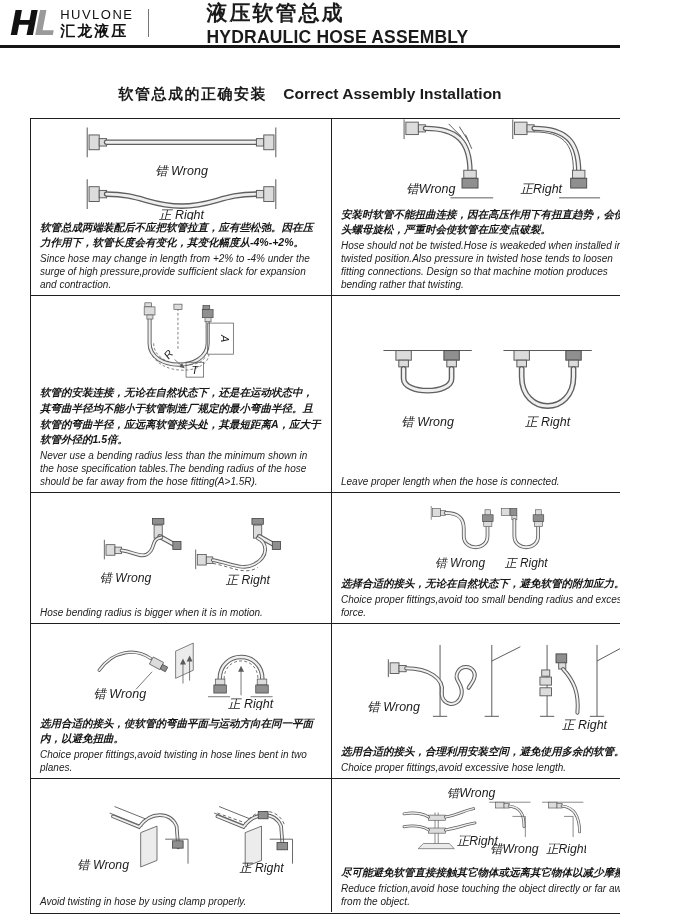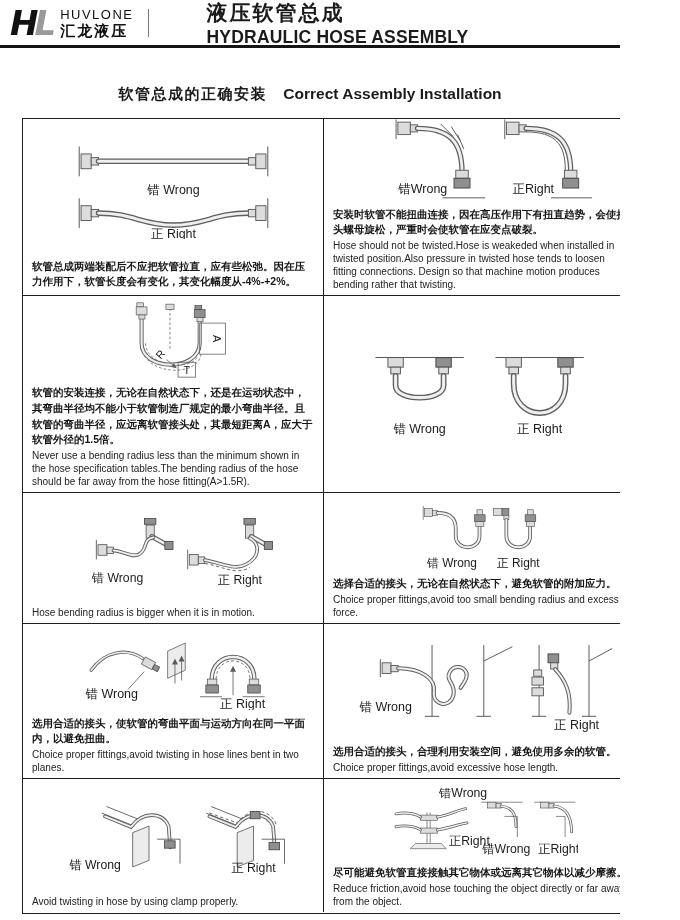--- a/index.html
+++ b/index.html
@@ -17,23 +17,23 @@
   .vsep{width:1px;height:28px;background:#777;margin:0 0 0 14px;}
   .doc-title{margin-left:42px;display:flex;align-items:baseline;white-space:nowrap;flex-direction:column;}
   .dt-cn{font-size:21px;font-weight:bold;letter-spacing:2px;}
   .dt-en{font-size:17.5px;font-weight:bold;margin-left:16px;letter-spacing:0.2px;}
   .rule{height:3px;background:#151515;margin-top:1px;}
   
   .page-title{margin-top:37px;text-align:center;white-space:nowrap;}
   .pt-cn{font-size:15px;font-weight:bold;letter-spacing:1.5px;}
   .pt-en{font-size:15.5px;font-weight:bold;margin-left:12px;}
   
-  .grid{margin:14px 0 0 22px;width:620px;height:796px;border:1.5px solid #1f1f1f;
+  .grid{margin:14px 0 0 30px;width:620px;height:796px;border:1.5px solid #1f1f1f;
         display:grid;grid-template-columns:301px 316px;
-        grid-template-rows:177px 197px 131px 155px 133px;box-sizing:border-box;}
+        grid-template-rows:177px 197px 131px 155px 133px;box-sizing:border-box;font-style:italic;}
   .cell{border-right:1px solid #1f1f1f;border-bottom:1px solid #1f1f1f;
         padding:5px 9px 4px;display:flex;flex-direction:column;
         box-sizing:border-box;overflow:hidden;}
   .cell.lastcol{border-right:none;}
   .cell.lastrow{border-bottom:none;}
   .dia{flex:1 1 auto;min-height:0;display:flex;align-items:center;justify-content:center;}
   .cn{font-size:10.5px;font-weight:bold;line-height:1.5;margin:2px 0 1px;color:#161616;}
   .en{font-size:10px;line-height:1.3;color:#222;}
   
   .tube{stroke:#5f5f5f;stroke-width:6;fill:none;stroke-linecap:round;}
@@ -95,20 +95,21 @@
             <path class="tube" d="M59,78 C96,78 106,91 140,91 C174,91 184,78 221,78"></path>
               <path class="core" d="M59,78 C96,78 106,91 140,91 C174,91 184,78 221,78"></path>
             <rect class="fit" x="221" y="74" width="8" height="8"></rect>
               <rect class="fit" x="229" y="70" width="11" height="16"></rect>
               <line class="thin" x1="242" y1="62" x2="242" y2="94"></line>
             <text class="lbl" font-size="13.5" x="140" y="105" text-anchor="middle">正 Right</text>
           </g>
         </svg>
       </div>
       <div class="cn">软管总成两端装配后不应把软管拉直，应有些松弛。因在压力作用下，软管长度会有变化，其变化幅度从-4%-+2%。</div>
+      <div class="en">Since hose may change in length from +2% to -4% under the surge of high pressure,provide sufficient slack for expansion and contraction.</div>
     </div>
 
     <div class="cell lastcol">
       <div class="dia">
         <svg width="223" height="98" viewBox="0 0 250 110">
           <g>
             <line class="thin" x1="28" y1="5" x2="28" y2="27"></line>
               <rect class="fit" x="30" y="8" width="14" height="14"></rect>
               <rect class="fit" x="44" y="11" width="8" height="8"></rect>
             <path class="tube" d="M52,15 C88,15 102,30 102,64"></path>
@@ -189,20 +190,21 @@
             <rect class="fit" x="150" y="13" width="16" height="10"></rect>
               <rect class="fit" x="153" y="23" width="10" height="7"></rect>
             <rect class="fitd" x="204" y="13" width="16" height="10"></rect>
               <rect class="fit" x="207" y="23" width="10" height="7"></rect>
             <path class="tube" d="M158,32 V40 C158,81 212,81 212,40 V32"></path>
               <path class="core" d="M158,32 V40 C158,81 212,81 212,40 V32"></path>
             <text class="lbl" font-size="13" x="185" y="92" text-anchor="middle">正 Right</text>
           </g>
         </svg>
       </div>
+      <div class="en">Leave proper length when the hose is connected.</div>
     </div>
 
     <div class="cell">
       <div class="dia">
         <svg width="212" height="80" viewBox="0 0 260 98">
           <g>
             <rect class="fitd" x="95" y="8" width="14" height="7"></rect>
               <rect class="fit" x="97" y="16" width="10" height="16"></rect>
             <path class="tube" d="M104,30 L122,40"></path>
               <path class="core" d="M104,30 L122,40"></path>

